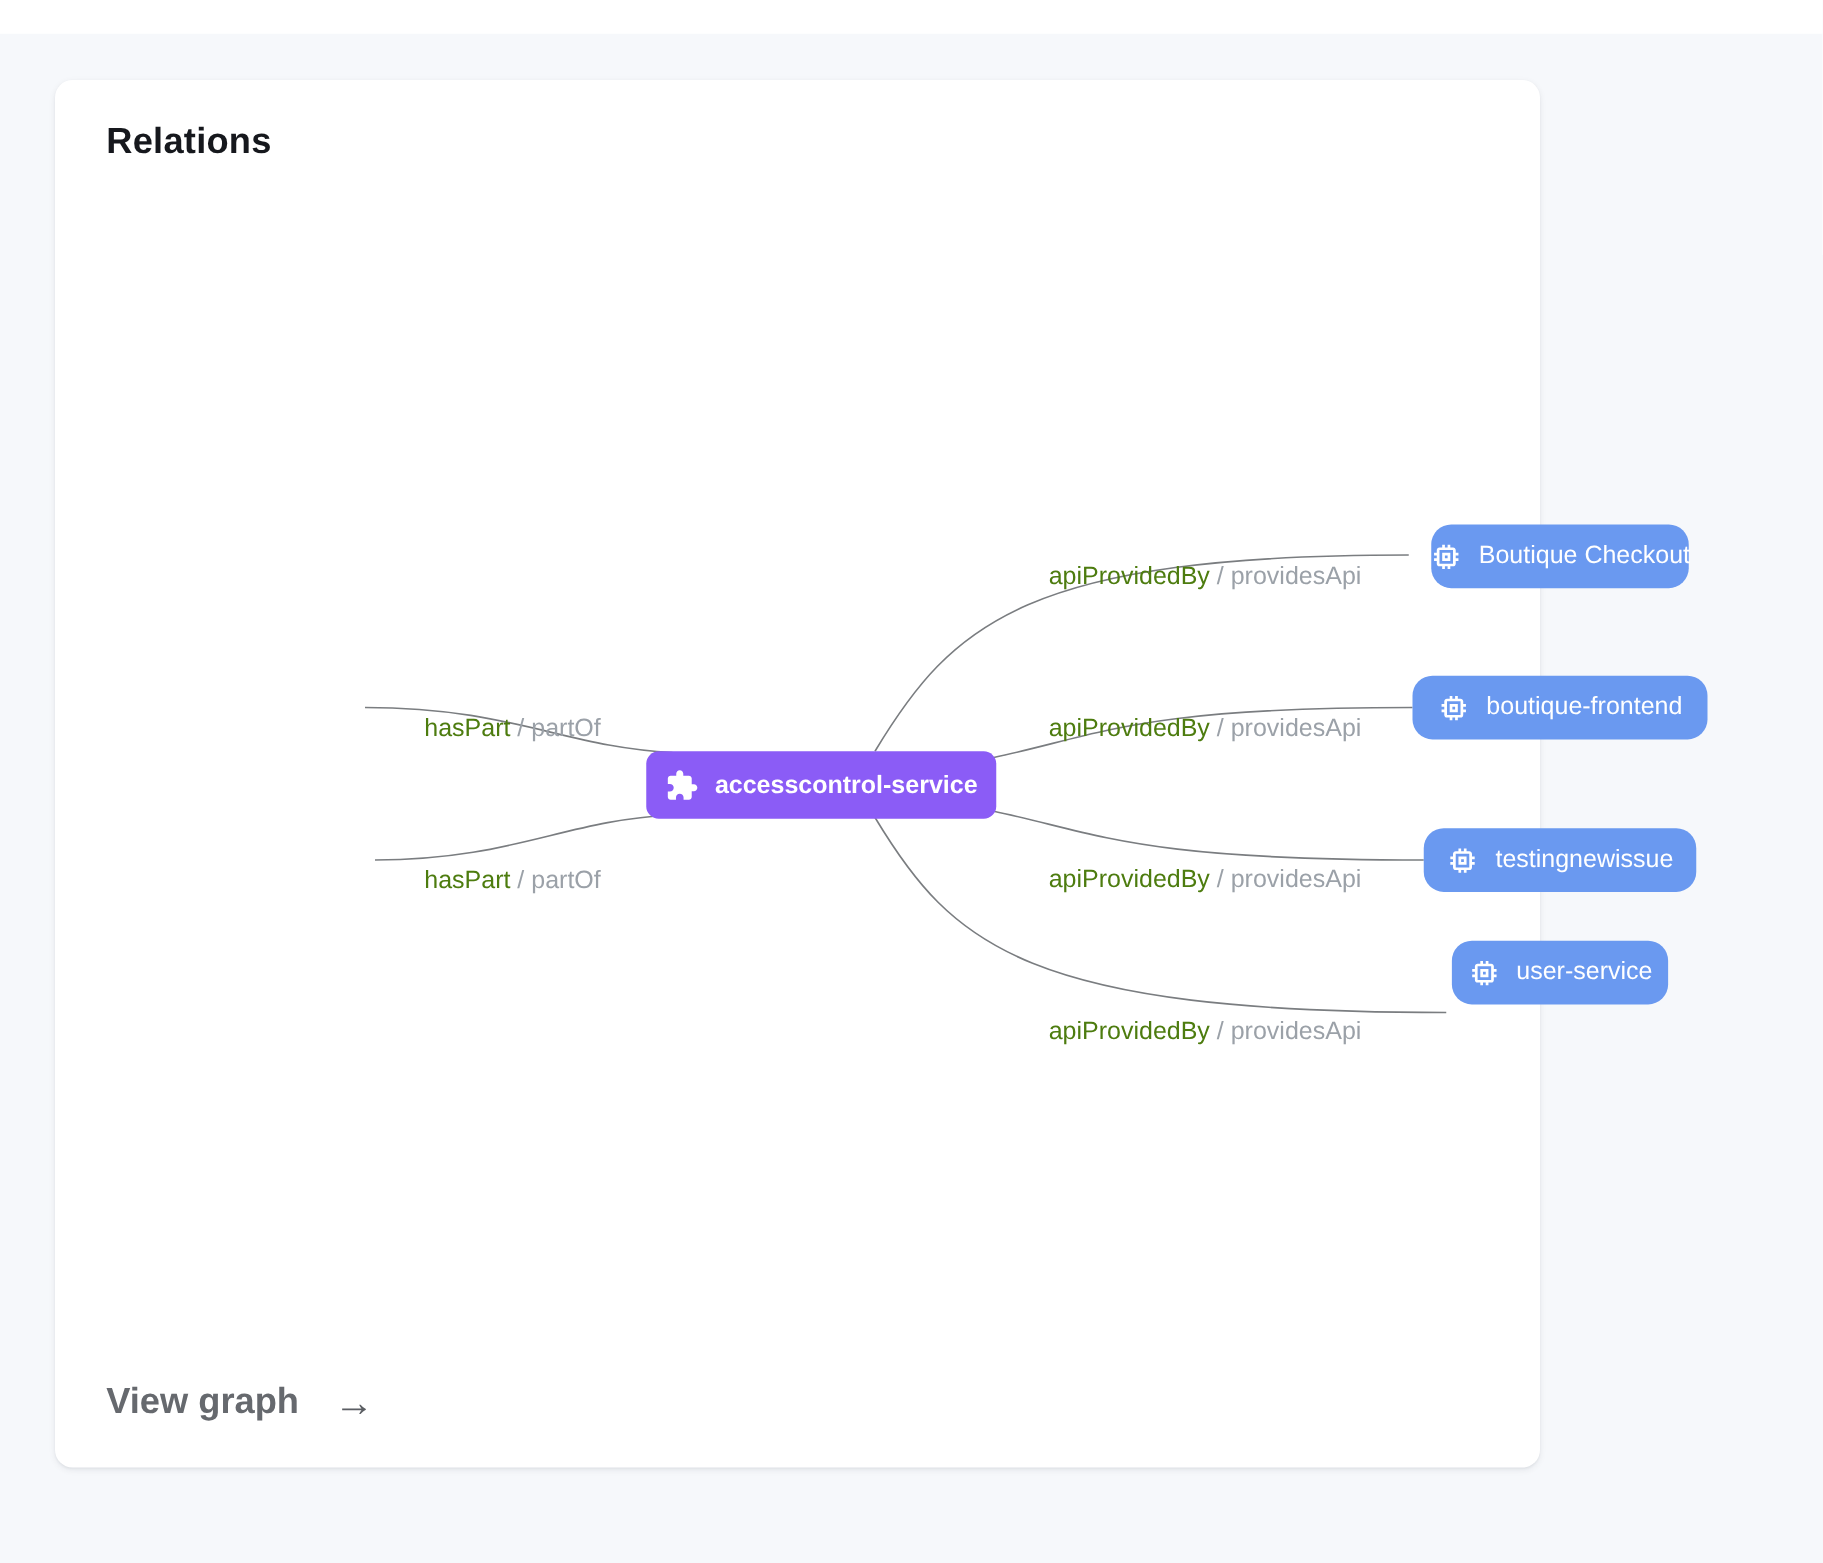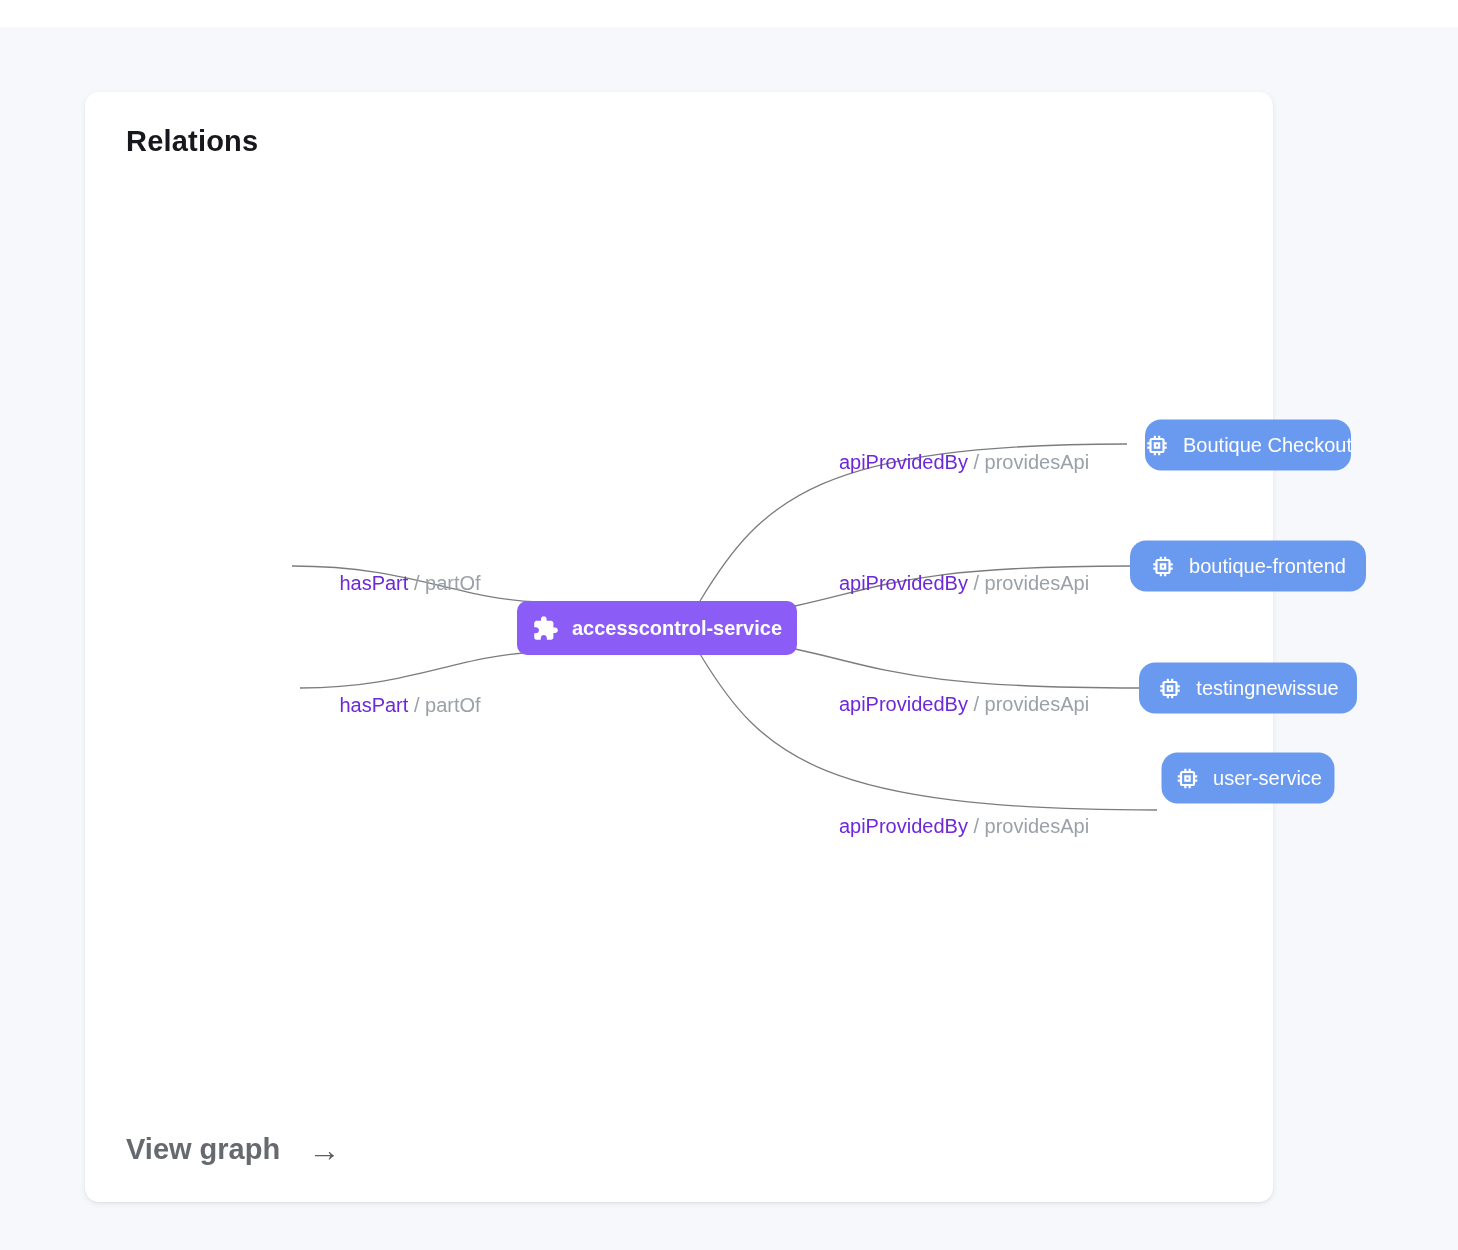--- a/index.html
+++ b/index.html
@@ -3,24 +3,23 @@
 <meta charset="utf-8">
 <style>
   html,body{margin:0;padding:0;}
   body{
     width:1458px;height:1250px;position:relative;overflow:hidden;
     background:#f6f8fb;
     font-family:"Liberation Sans","DejaVu Sans",sans-serif;
   }
   .top-strip{position:absolute;left:0;top:0;width:1458px;height:27px;background:#ffffff;}
   .card{
-    position:absolute;left:44px;top:92px;width:1188px;height:1110px;
+    position:absolute;left:44px;top:64px;width:1188px;height:1110px;
     background:#ffffff;border-radius:14px;
     box-shadow:0 1px 2px rgba(16,24,40,.05),0 2px 6px rgba(16,24,40,.07);
-    margin-left:41px;
   }
   .card-title{
     position:absolute;left:41px;top:33px;
     font-size:29px;font-weight:700;color:#16181d;letter-spacing:.2px;
   }
   .view-graph{
     position:absolute;left:41px;bottom:36px;
     font-size:29px;font-weight:700;color:#66696e;cursor:pointer;
     display:flex;align-items:center;gap:28px;
   }
@@ -35,21 +34,21 @@
     box-sizing:border-box;cursor:pointer;white-space:nowrap;z-index:2;
   }
   .node.blue{background:#6a99f0;}
   .node.center{background:#8b5cf6;height:54px;font-weight:700;z-index:3;border-radius:10px;}
   .node .icon{display:flex;align-items:center;}
   .node .icon svg{display:block;}
   .edge-label{
     position:absolute;transform:translate(-50%,-50%);
     font-size:20px;white-space:nowrap;z-index:1;
   }
-  .edge-label .lp{color:#6d28d9;}
+  .edge-label .lp{color:#4d7c0f;}
   .edge-label .ls{color:#9ba1a8;}
 </style>
 </head>
 <body>
 
 <div class="top-strip"></div>
 
 <div class="card">
   <div class="card-title">Relations</div>
   <div class="view-graph">

